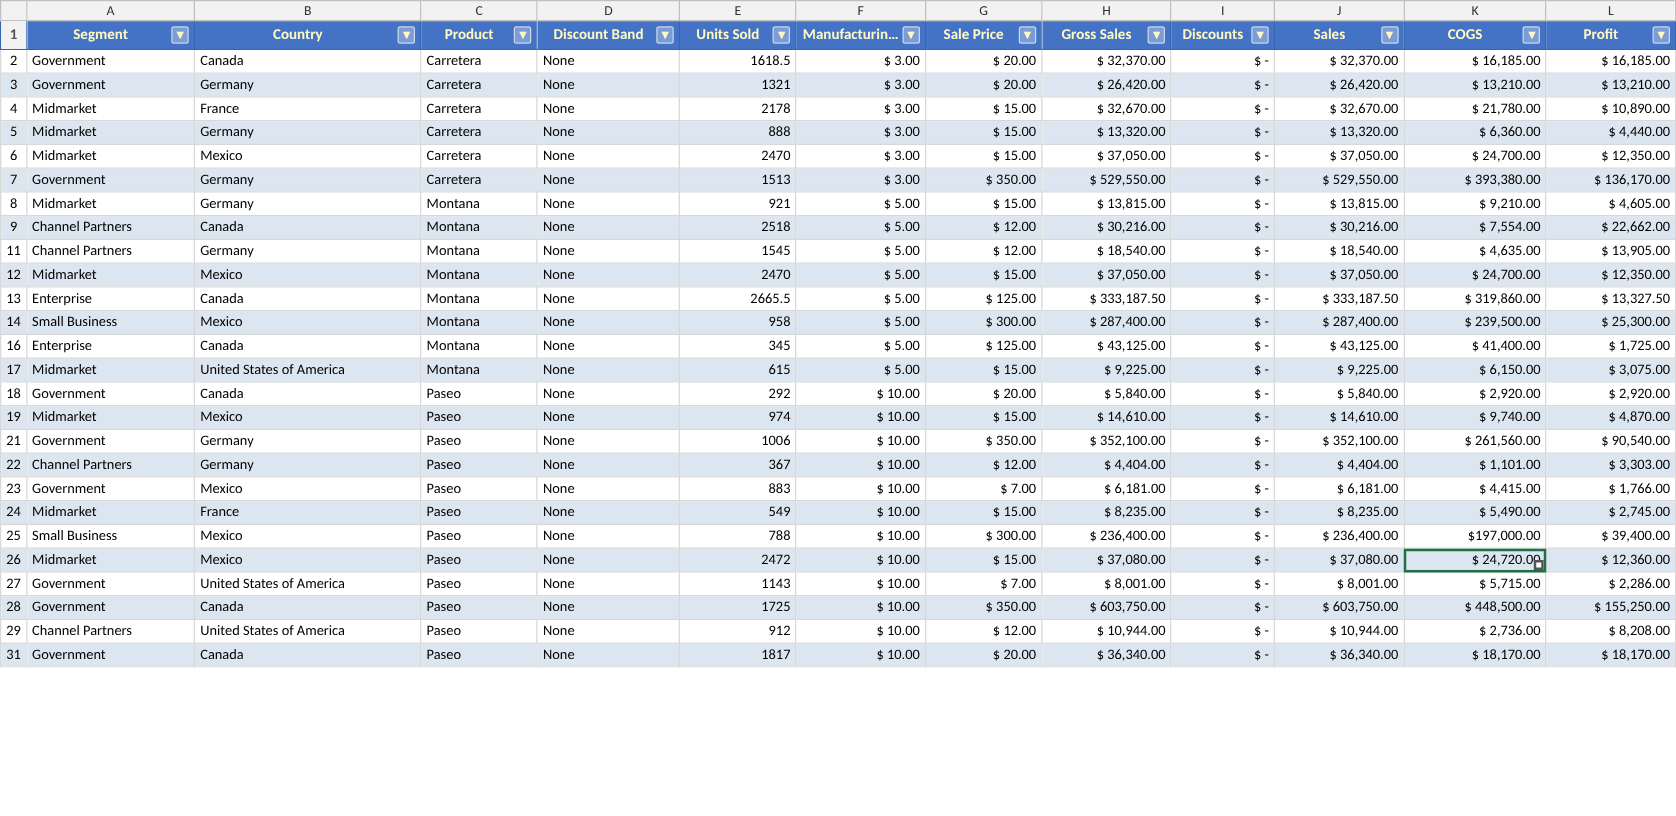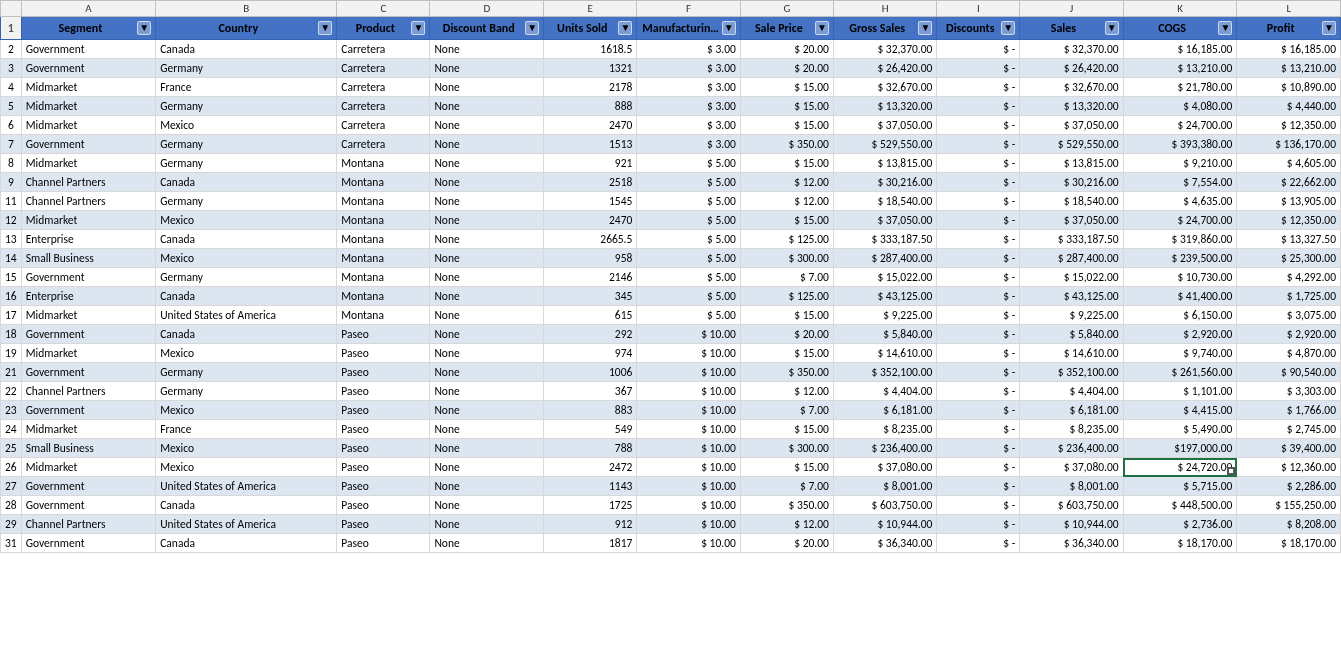--- a/index.html
+++ b/index.html
@@ -31,21 +31,21 @@
       background: #f2f2f2;
       text-align: center;
       color: #555;
       font-size: 11px;
       border-color: #c0c0c0;
     }
     
     
     .header-row th {
       background: #4472c4;
-      color: #000000;
+      color: #fef9c3;
       font-weight: bold;
       font-size: 12px;
       padding: 4px 4px;
       border-color: #3565b0;
       position: relative;
     }
     
     .header-row th.col-rownum {
       background: #f2f2f2;
       color: #555;
@@ -270,21 +270,21 @@
           <td>Midmarket</td>
           <td>Germany</td>
           <td>Carretera</td>
           <td>None</td>
           <td class="num-right">888</td>
           <td class="num-right">$ 3.00</td>
           <td class="num-right">$ 15.00</td>
           <td class="num-right">$ 13,320.00</td>
           <td class="num-right">$ -</td>
           <td class="num-right">$ 13,320.00</td>
-          <td class="num-right">$ 4,080.00</td>
+          <td class="num-right">$ 6,360.00</td>
           <td class="num-right">$ 4,440.00</td>
         </tr>
         <tr class="data-row">
           <td class="col-rownum">6</td>
           <td>Midmarket</td>
           <td>Mexico</td>
           <td>Carretera</td>
           <td>None</td>
           <td class="num-right">2470</td>
           <td class="num-right">$ 3.00</td>
@@ -392,35 +392,20 @@
           <td>Montana</td>
           <td>None</td>
           <td class="num-right">958</td>
           <td class="num-right">$ 5.00</td>
           <td class="num-right">$ 300.00</td>
           <td class="num-right">$ 287,400.00</td>
           <td class="num-right">$ -</td>
           <td class="num-right">$ 287,400.00</td>
           <td class="num-right">$ 239,500.00</td>
           <td class="num-right">$ 25,300.00</td>
-        </tr>
-        <tr class="data-row">
-          <td class="col-rownum">15</td>
-          <td>Government</td>
-          <td>Germany</td>
-          <td>Montana</td>
-          <td>None</td>
-          <td class="num-right">2146</td>
-          <td class="num-right">$ 5.00</td>
-          <td class="num-right">$ 7.00</td>
-          <td class="num-right">$ 15,022.00</td>
-          <td class="num-right">$ -</td>
-          <td class="num-right">$ 15,022.00</td>
-          <td class="num-right">$ 10,730.00</td>
-          <td class="num-right">$ 4,292.00</td>
         </tr>
         <tr class="data-row">
           <td class="col-rownum">16</td>
           <td>Enterprise</td>
           <td>Canada</td>
           <td>Montana</td>
           <td>None</td>
           <td class="num-right">345</td>
           <td class="num-right">$ 5.00</td>
           <td class="num-right">$ 125.00</td>

